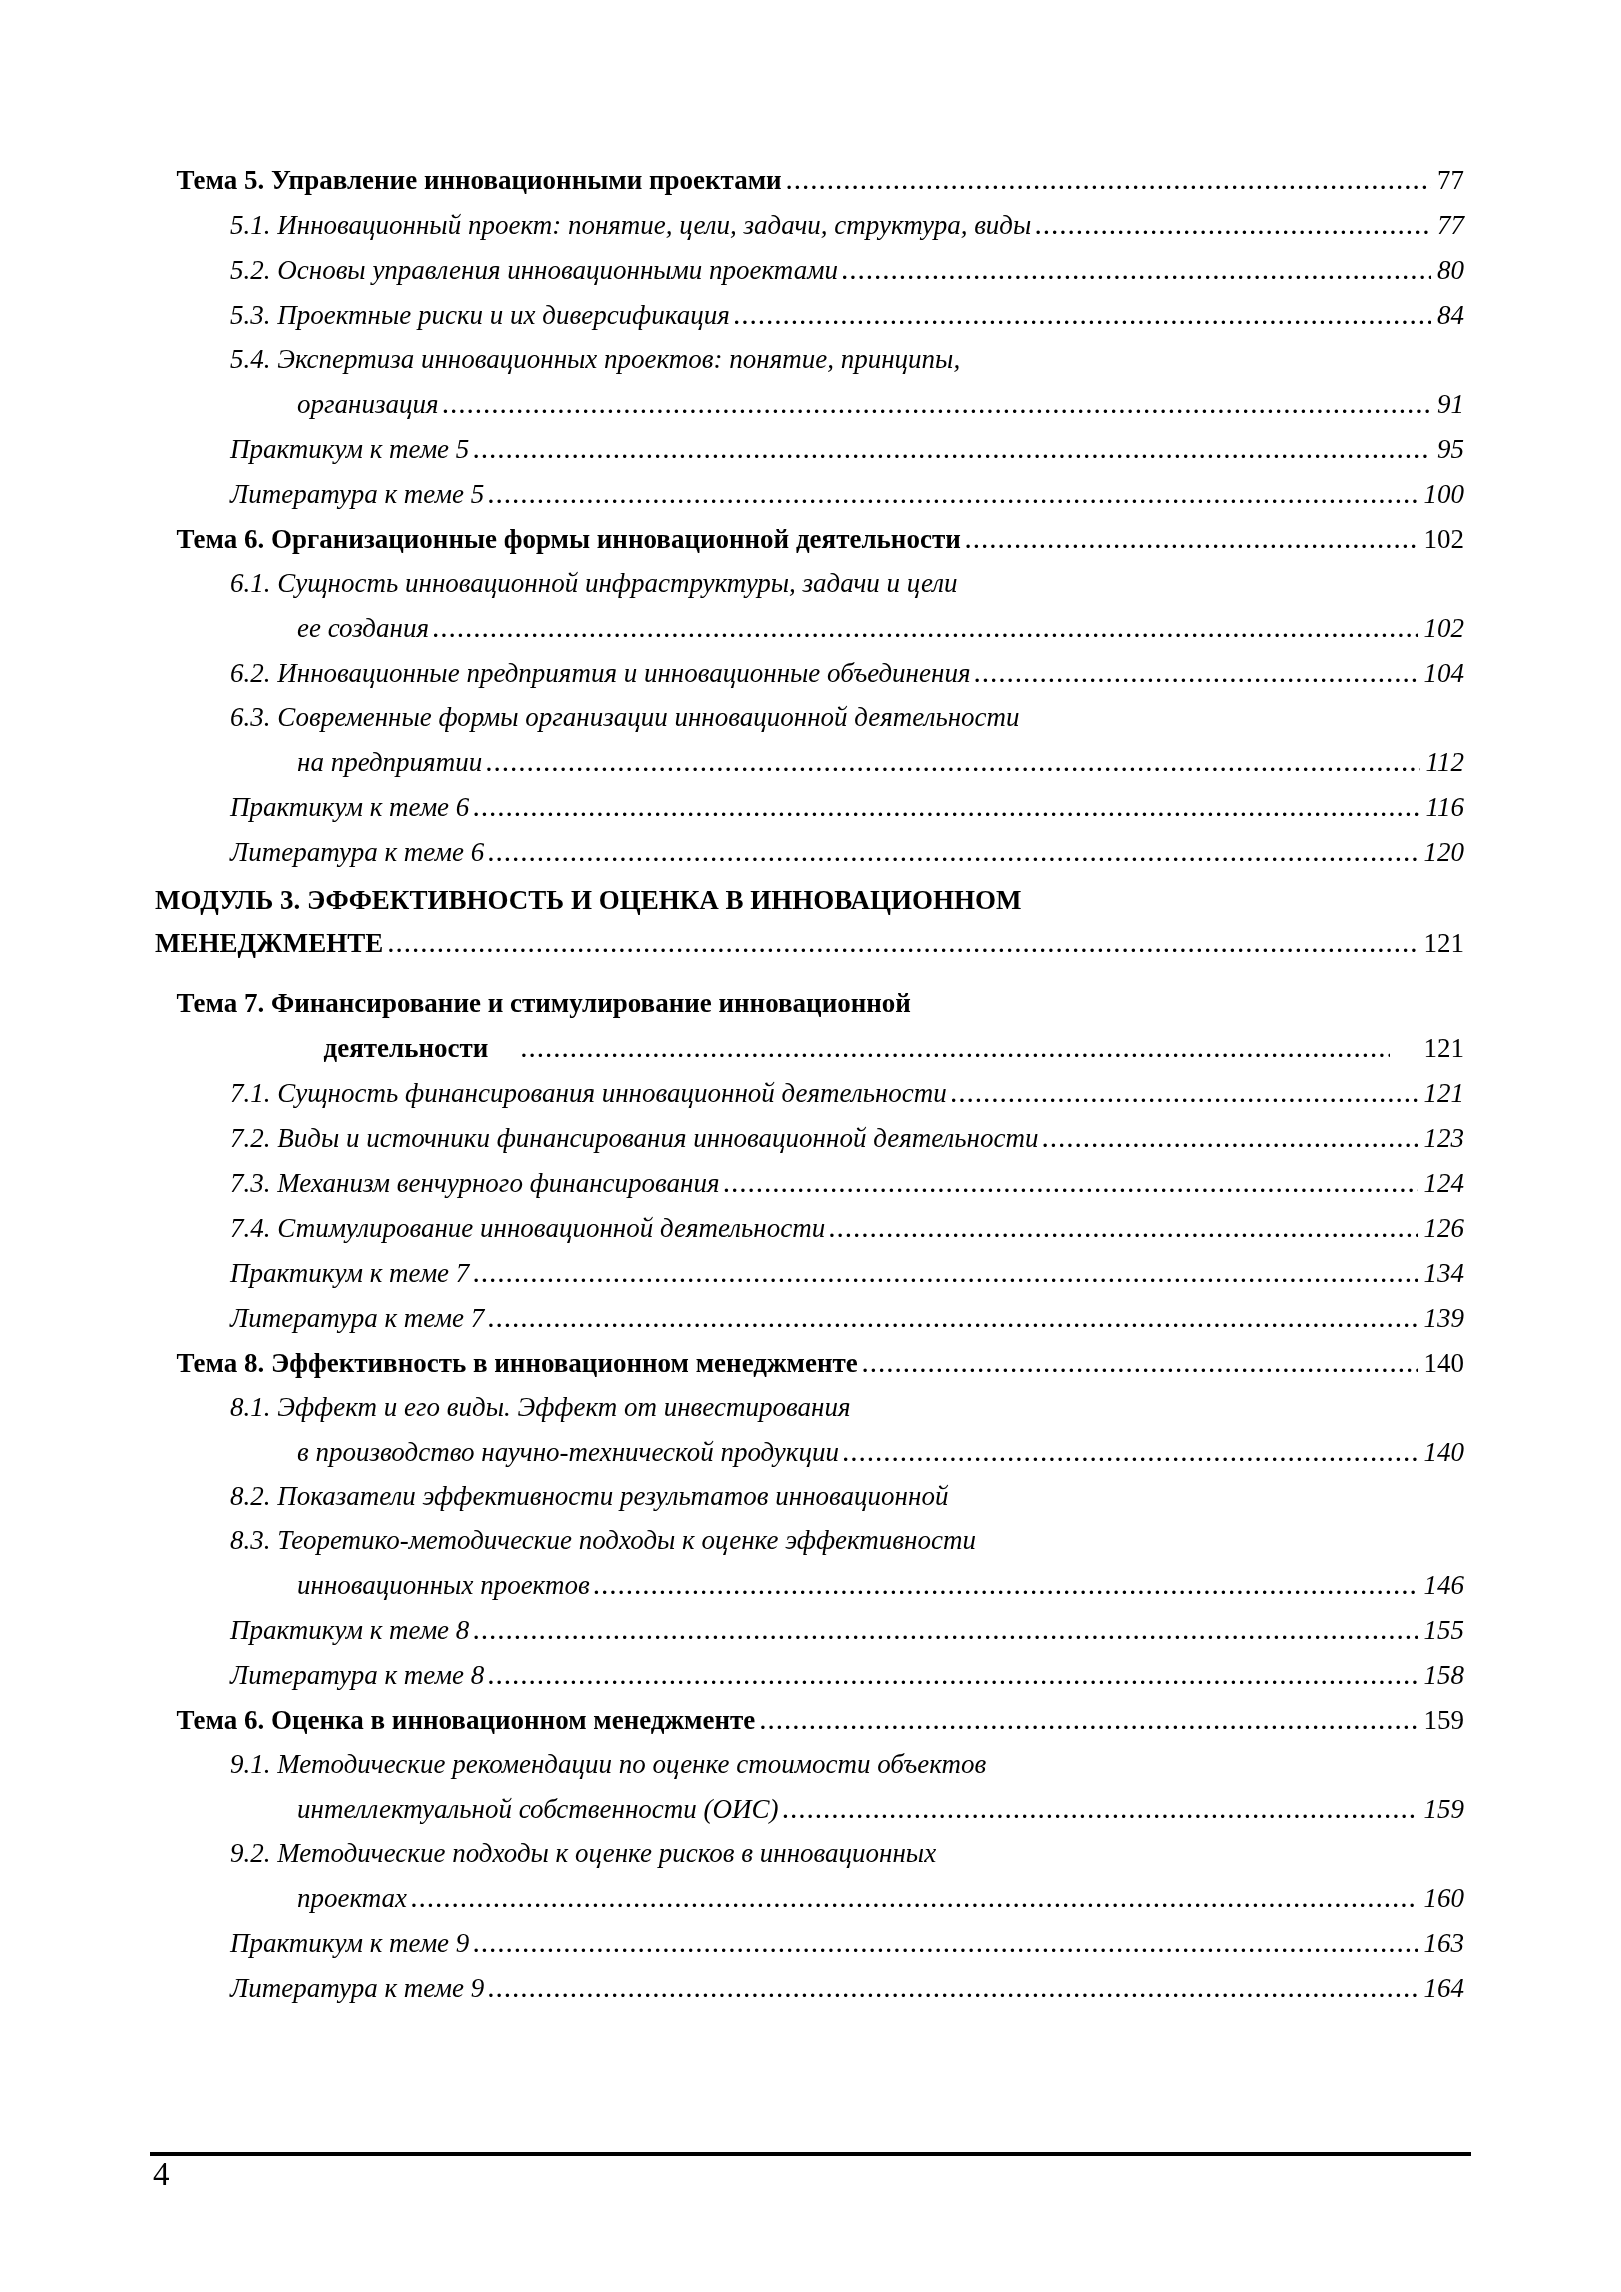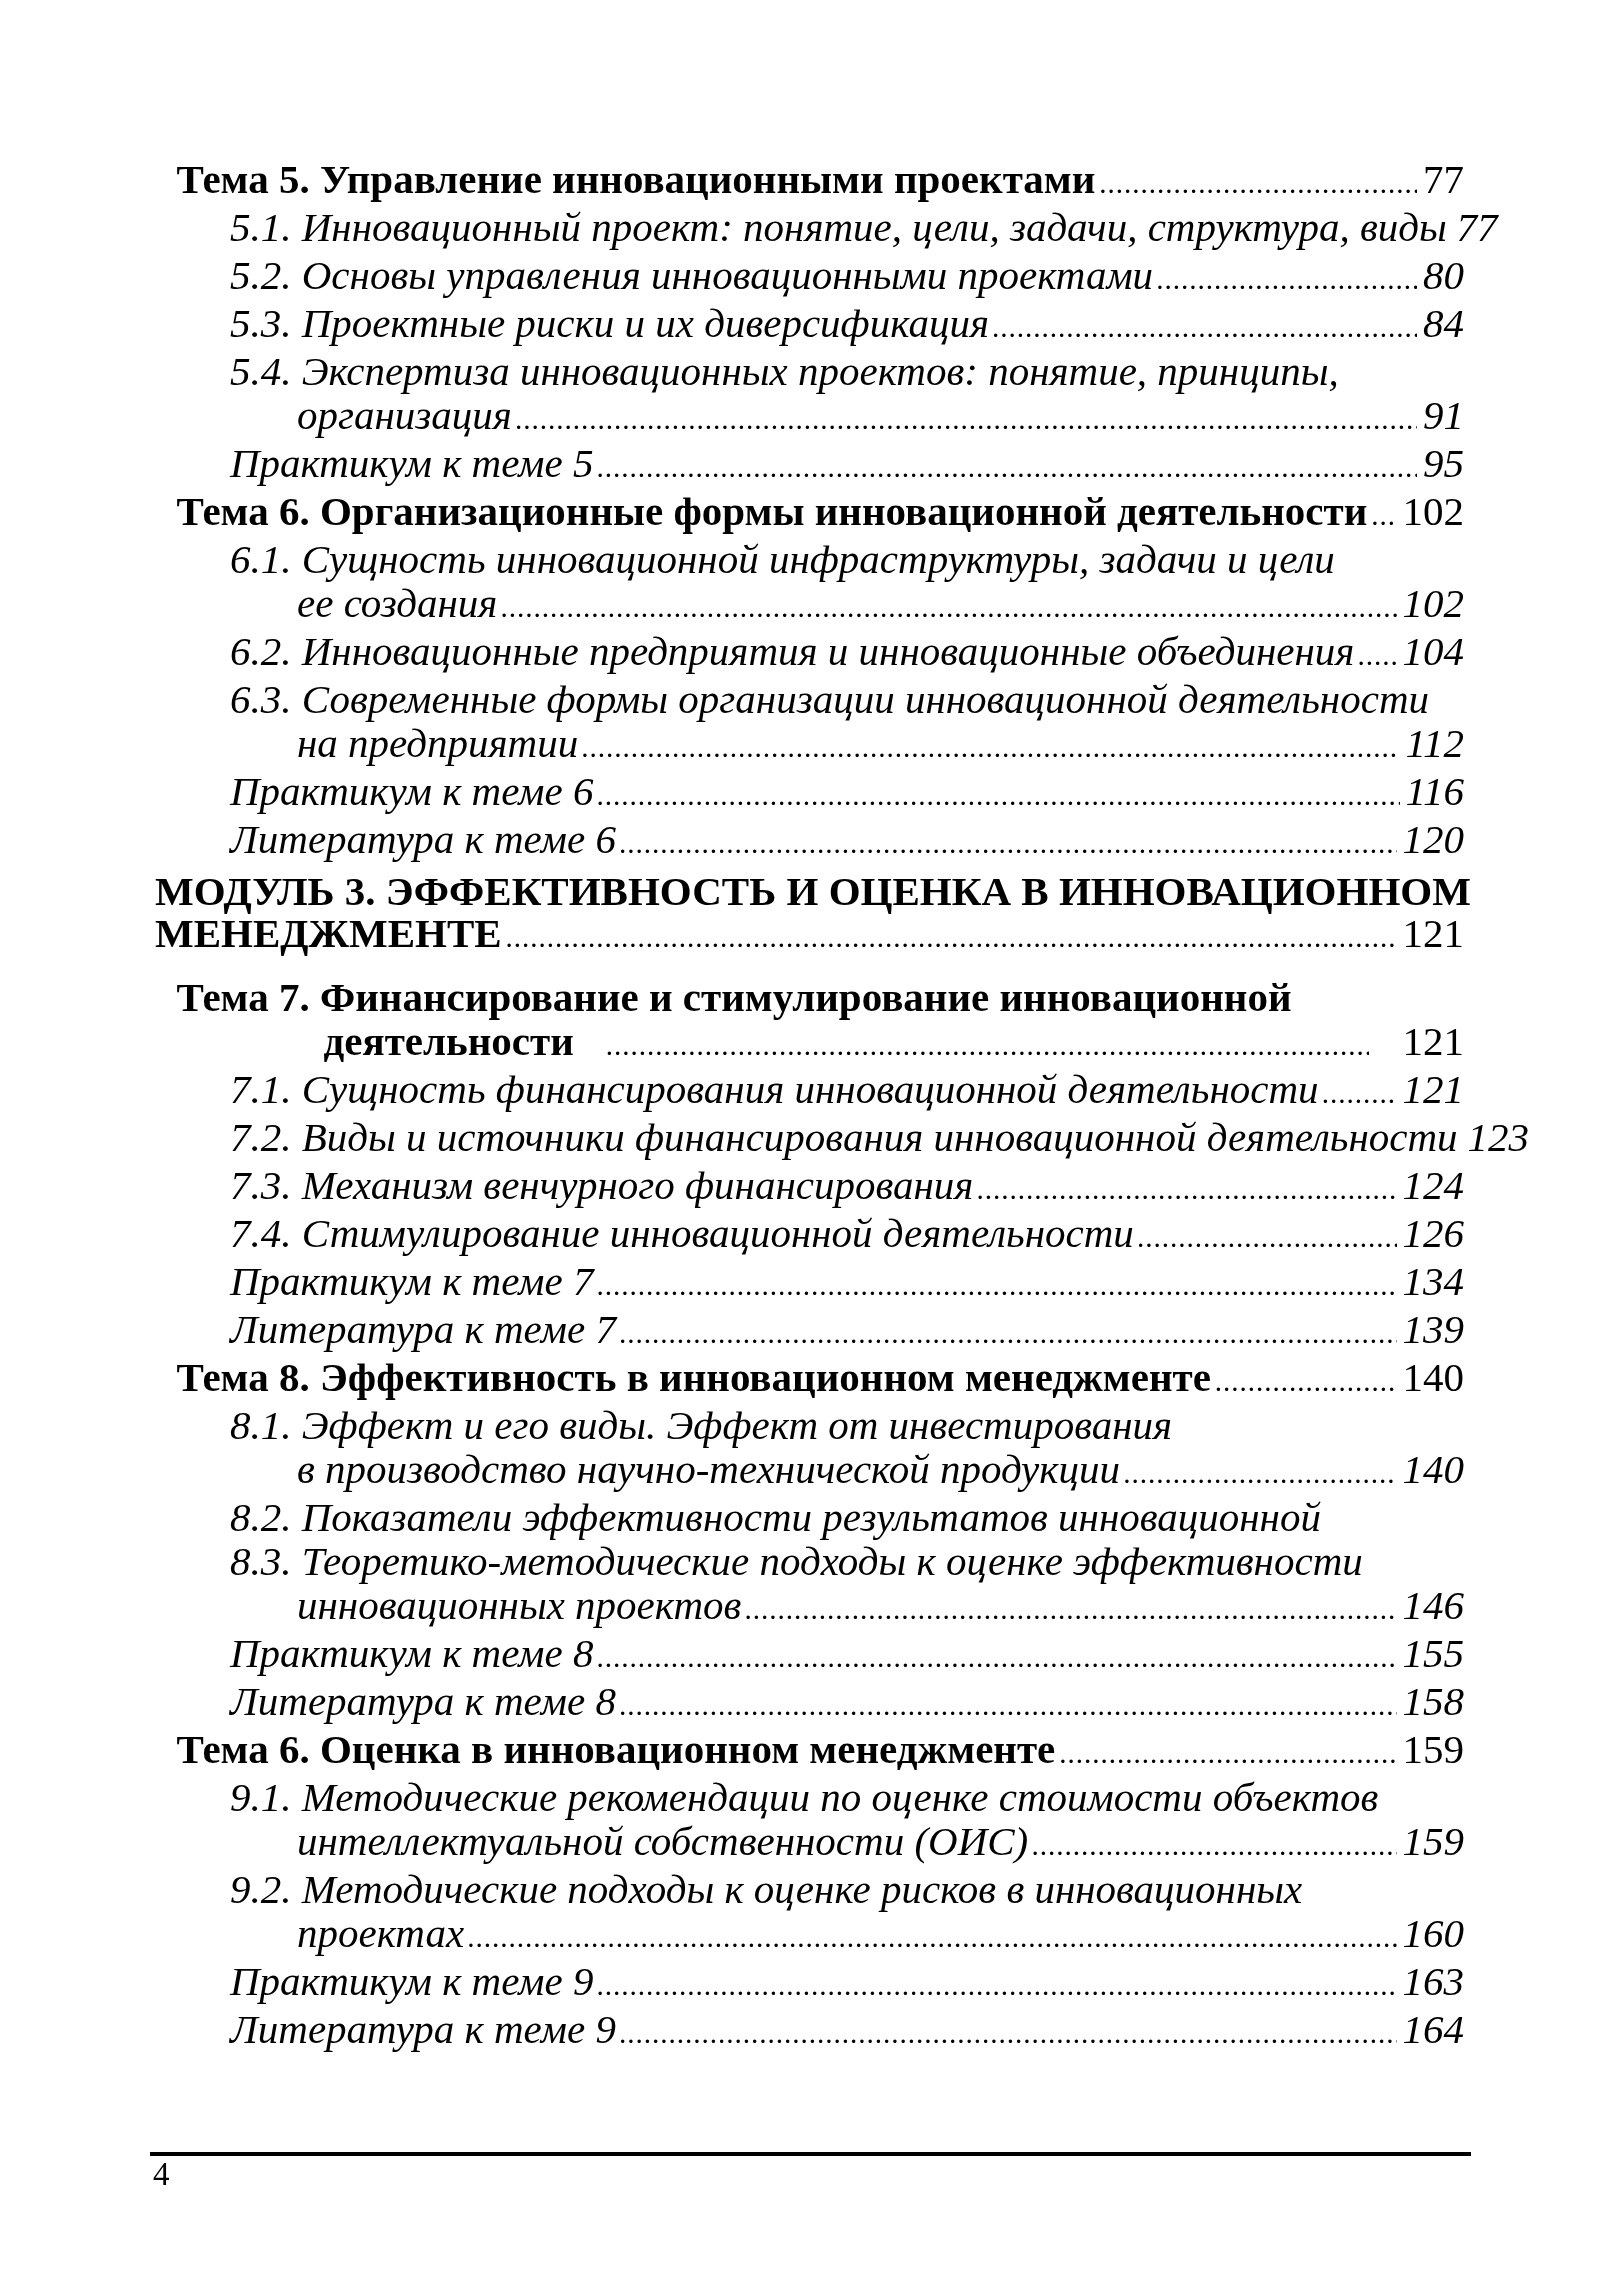--- a/index.html
+++ b/index.html
@@ -1,19 +1,19 @@
 <!DOCTYPE html>
 <html><head>
 <meta charset="utf-8">
 <style>
   html, body { margin: 0; padding: 0; background: #ffffff; }
   body { width: 1621px; height: 2293px; position: relative; overflow: hidden;
          font-family: "Liberation Serif", "DejaVu Serif", serif; color: #000; }
   .toc { position: absolute; left: 155px; top: 157px; width: 1309px; }
-  .entry { position: relative; font-size: 41px; line-height: 44px; }
+  .entry { position: relative; font-size: 27px; line-height: 44px; }
   .entry.lvl-topic { padding-left: 21.6px; font-weight: bold; }
   .entry.lvl-sub { padding-left: 75px; font-style: italic; }
   .entry.lvl-module { padding-left: 0; font-weight: bold; line-height: 42px; }
   .line { display: flex; align-items: baseline; white-space: nowrap; }
   .line .txt { flex: 0 0 auto; }
   .lvl-topic .cont-line { padding-left: 147px; gap: 28px; }
   .lvl-sub .cont-line { padding-left: 67px; }
   .line .dots { flex: 1 1 auto; overflow: hidden; font-weight: normal; margin: 0 5.9px 0 3.9px; }
   .line .dots::before {
     content: "................................................................................................................................................................................................................................................";
@@ -69,20 +69,27 @@
           <span class="page">91</span>
         </div>
       </div>
       <div class="entry lvl-sub">
         <div class="line">
           <span class="txt">Практикум к теме 5</span>
           <span class="dots"></span>
           <span class="page">95</span>
         </div>
       </div>
+      <div class="entry lvl-sub">
+        <div class="line">
+          <span class="txt">Литература к теме 5</span>
+          <span class="dots"></span>
+          <span class="page">100</span>
+        </div>
+      </div>
       <div class="entry lvl-topic">
         <div class="line">
           <span class="txt">Тема 6. Организационные формы инновационной деятельности</span>
           <span class="dots"></span>
           <span class="page">102</span>
         </div>
       </div>
       <div class="entry lvl-sub">
         <div class="line">
           <span class="txt">6.1. Сущность инновационной инфраструктуры, задачи и цели</span>

